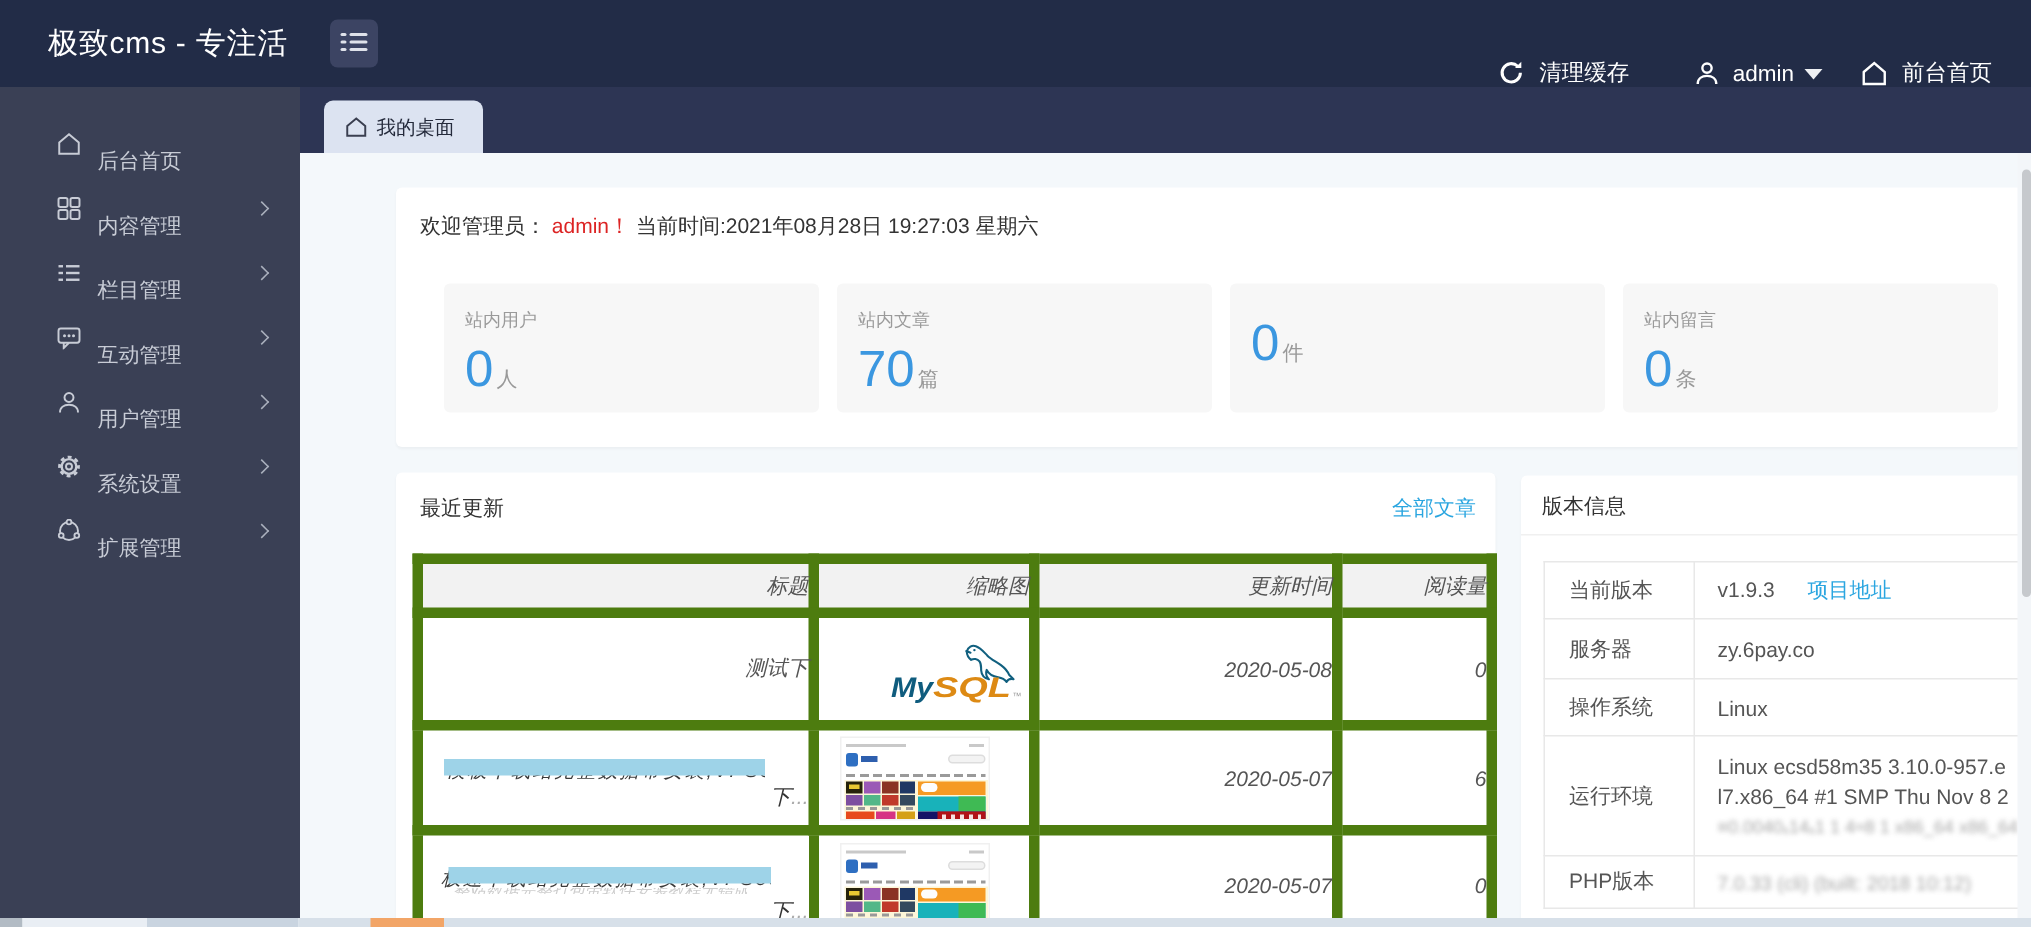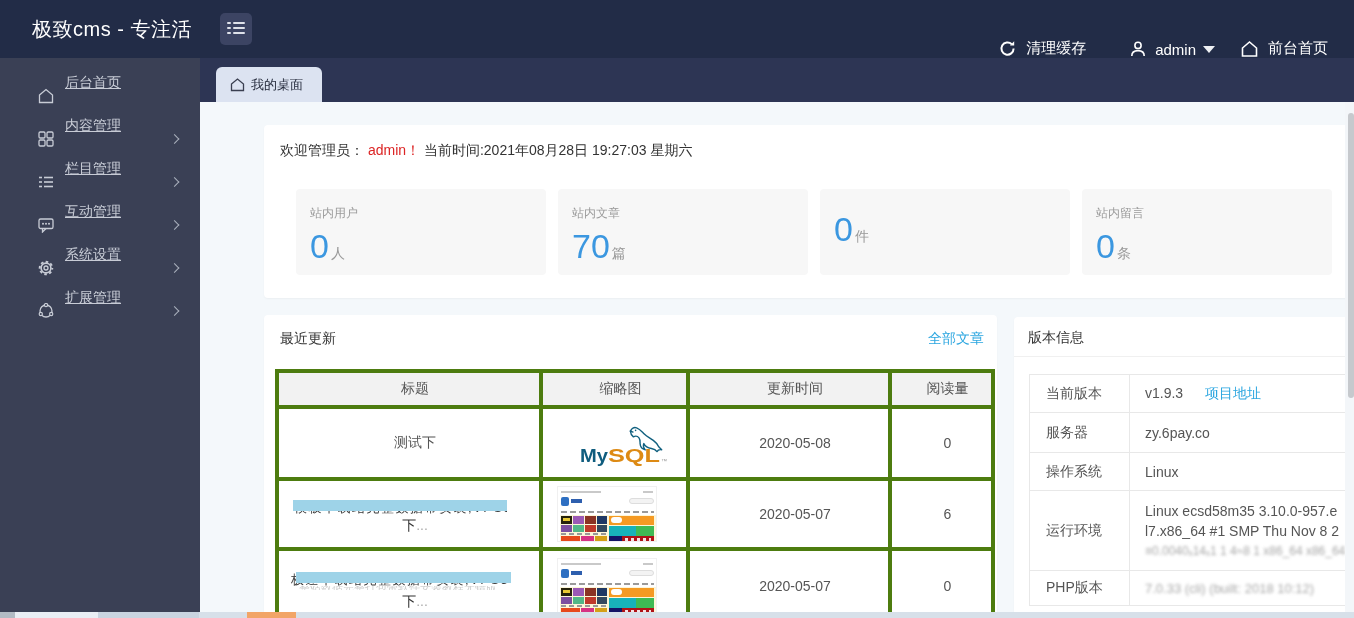--- a/index.html
+++ b/index.html
@@ -12,21 +12,21 @@
   .brand { position:absolute; left:32px; top:0; line-height:58px; color:#fff; font-size:20px; letter-spacing:0.5px; }
   .hamb { position:absolute; left:220px; top:13px; width:32px; height:32px; background:#3c4463; border-radius:5px; }
   .hamb .ln { position:absolute; height:2px; background:#dfe2ea; border-radius:1px; }
   .topright { position:absolute; right:26px; top:0; height:58px; display:flex; align-items:flex-end; color:#fff; font-size:15px; }
   .topright .it { display:flex; align-items:center; }
   .topright svg { display:block; }
 
   
   .sidebar { position:absolute; left:0; top:58px; width:200px; height:554px; background:#3a4055; z-index:4; }
   .menu { padding-top:16px; }
-  .mitem { position:relative; height:43px; display:flex; align-items:flex-start; color:#c8ccd6; font-size:14px;text-decoration:underline; }
+  .mitem { position:relative; height:43px; display:flex; align-items:flex-end; color:#c8ccd6; font-size:14px; }
   .mitem .ic { position:absolute; left:38px; top:50%; margin-top:-8px; width:16px; height:16px; }
   .mitem .tx { margin-left:65px; }
   .mitem .chev { position:absolute; right:22px; top:50%; width:7px; height:7px; border-top:1.5px solid #aab0bd; border-right:1.5px solid #aab0bd; transform:translateY(-50%) rotate(45deg); }
 
   
   .tabstrip { position:absolute; left:200px; top:58px; width:1154px; height:44px; background:#2d3554; z-index:4; }
   .tab { position:absolute; left:16px; bottom:0; width:106px; height:35px; background:#dce3f1; border-radius:6px 6px 0 0; display:flex; align-items:center; color:#252b3c; font-size:13px; }
   .tab svg { margin-left:14px; margin-right:6px; }
 
   
@@ -44,21 +44,21 @@
   .stat .lb { font-size:12px; color:#9a9a9a; }
   .stat .num { margin-top:6px; font-size:34px; color:#3b97e0; line-height:36px; }
   .stat .unit { font-size:14px; color:#999; margin-left:2px; }
 
   .cardtitle { position:absolute; left:16px; top:15px; font-size:14px; color:#333; }
   .alink { color:#2ba6e0; font-size:14px; text-decoration:none; }
   #card2 .alink { position:absolute; right:13px; top:15px; }
 
   
   .rtable { position:absolute; left:11px; top:54px; width:716px; border-collapse:collapse; table-layout:fixed; font-size:14px; color:#555; }
-  .rtable th, .rtable td { border:4px solid #4d7c0f; font-weight:normal; text-align:center; padding-left:12px; }
+  .rtable th, .rtable td { border:7px solid #4d7c0f; font-weight:normal; text-align:right; padding-left:12px;font-style:italic; }
   .rtable th { background:#f2f2f2; height:36px; color:#555; }
   .rtable td { background:#fff; }
   .c1 { width:264px; } .c2 { width:147px; } .c3 { width:202px; } .c4 { width:103px; }
 
   .censor { position:relative; height:15px; margin-top:3px; overflow:hidden; }
   .censor .ctx { position:absolute; left:0; top:-1px; font-size:13px; color:#3a3a3a; white-space:nowrap; letter-spacing:1.5px; }
   .censor .bar { position:absolute; left:0; top:0; height:11px; background:#9ed3e8; }
   .faint { position:absolute; overflow:hidden; color:#c3c3c3; font-size:11px; white-space:nowrap; }
 
   
@@ -158,20 +158,28 @@
   </div>
   <div class="mitem">
     <svg class="ic" viewBox="0 0 16 16">
       <rect x="1" y="2" width="14" height="9.5" rx="1.6" fill="none" stroke="#c8ccd6" stroke-width="1.3"></rect>
       <path d="M4.5 11.5 L4.5 15 L8 11.5" fill="none" stroke="#c8ccd6" stroke-width="1.3"></path>
       <circle cx="5" cy="6.8" r="1" fill="#c8ccd6"></circle>
           <circle cx="8" cy="6.8" r="1" fill="#c8ccd6"></circle>
           <circle cx="11" cy="6.8" r="1" fill="#c8ccd6"></circle>
     </svg>
     <span class="tx">互动管理</span>
+        <span class="chev"></span>
+  </div>
+  <div class="mitem">
+    <svg class="ic" viewBox="0 0 16 16">
+      <circle cx="8" cy="5" r="3" fill="none" stroke="#c8ccd6" stroke-width="1.3"></circle>
+      <path d="M2 15 c0-3.4 2.6-5.2 6-5.2 s6 1.8 6 5.2" fill="none" stroke="#c8ccd6" stroke-width="1.3"></path>
+    </svg>
+    <span class="tx">用户管理</span>
         <span class="chev"></span>
   </div>
   <div class="mitem">
     <svg class="ic" viewBox="0 0 16 16">
       <circle cx="8" cy="8" r="2" fill="none" stroke="#c8ccd6" stroke-width="1.3"></circle>
       <circle cx="8" cy="8" r="4.9" fill="none" stroke="#c8ccd6" stroke-width="1.6"></circle>
       <circle cx="8" cy="8" r="6.3" fill="none" stroke="#c8ccd6" stroke-width="1.9" stroke-dasharray="2.6 2.35" stroke-dashoffset="1.1"></circle>
     </svg>
     <span class="tx">系统设置</span>
         <span class="chev"></span>

